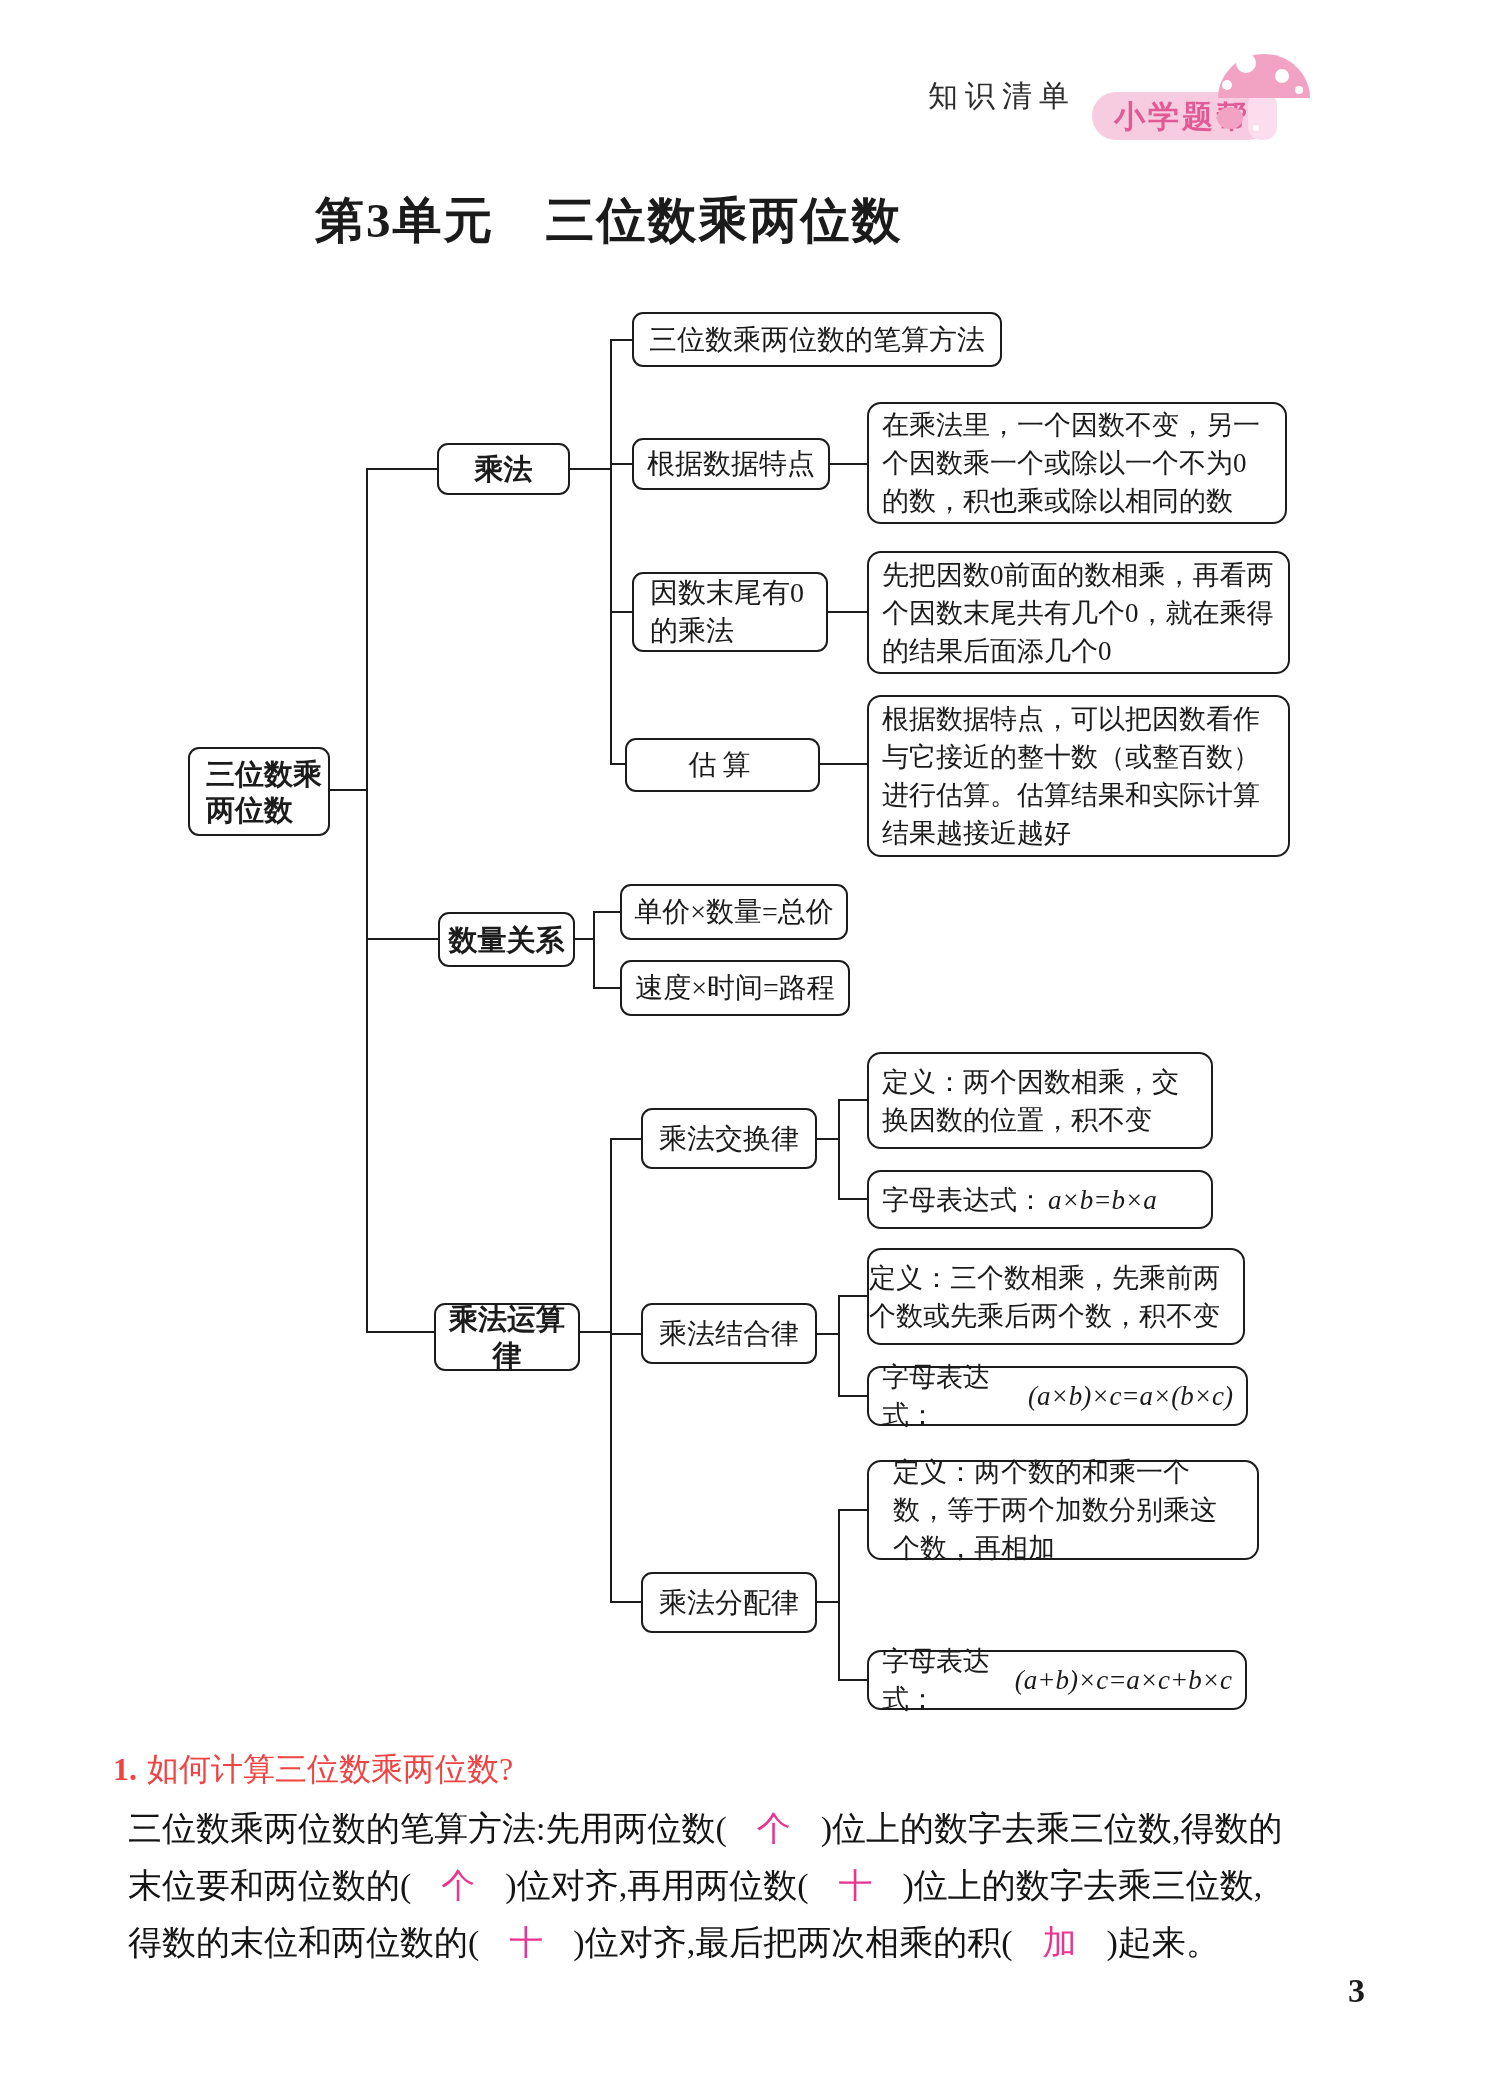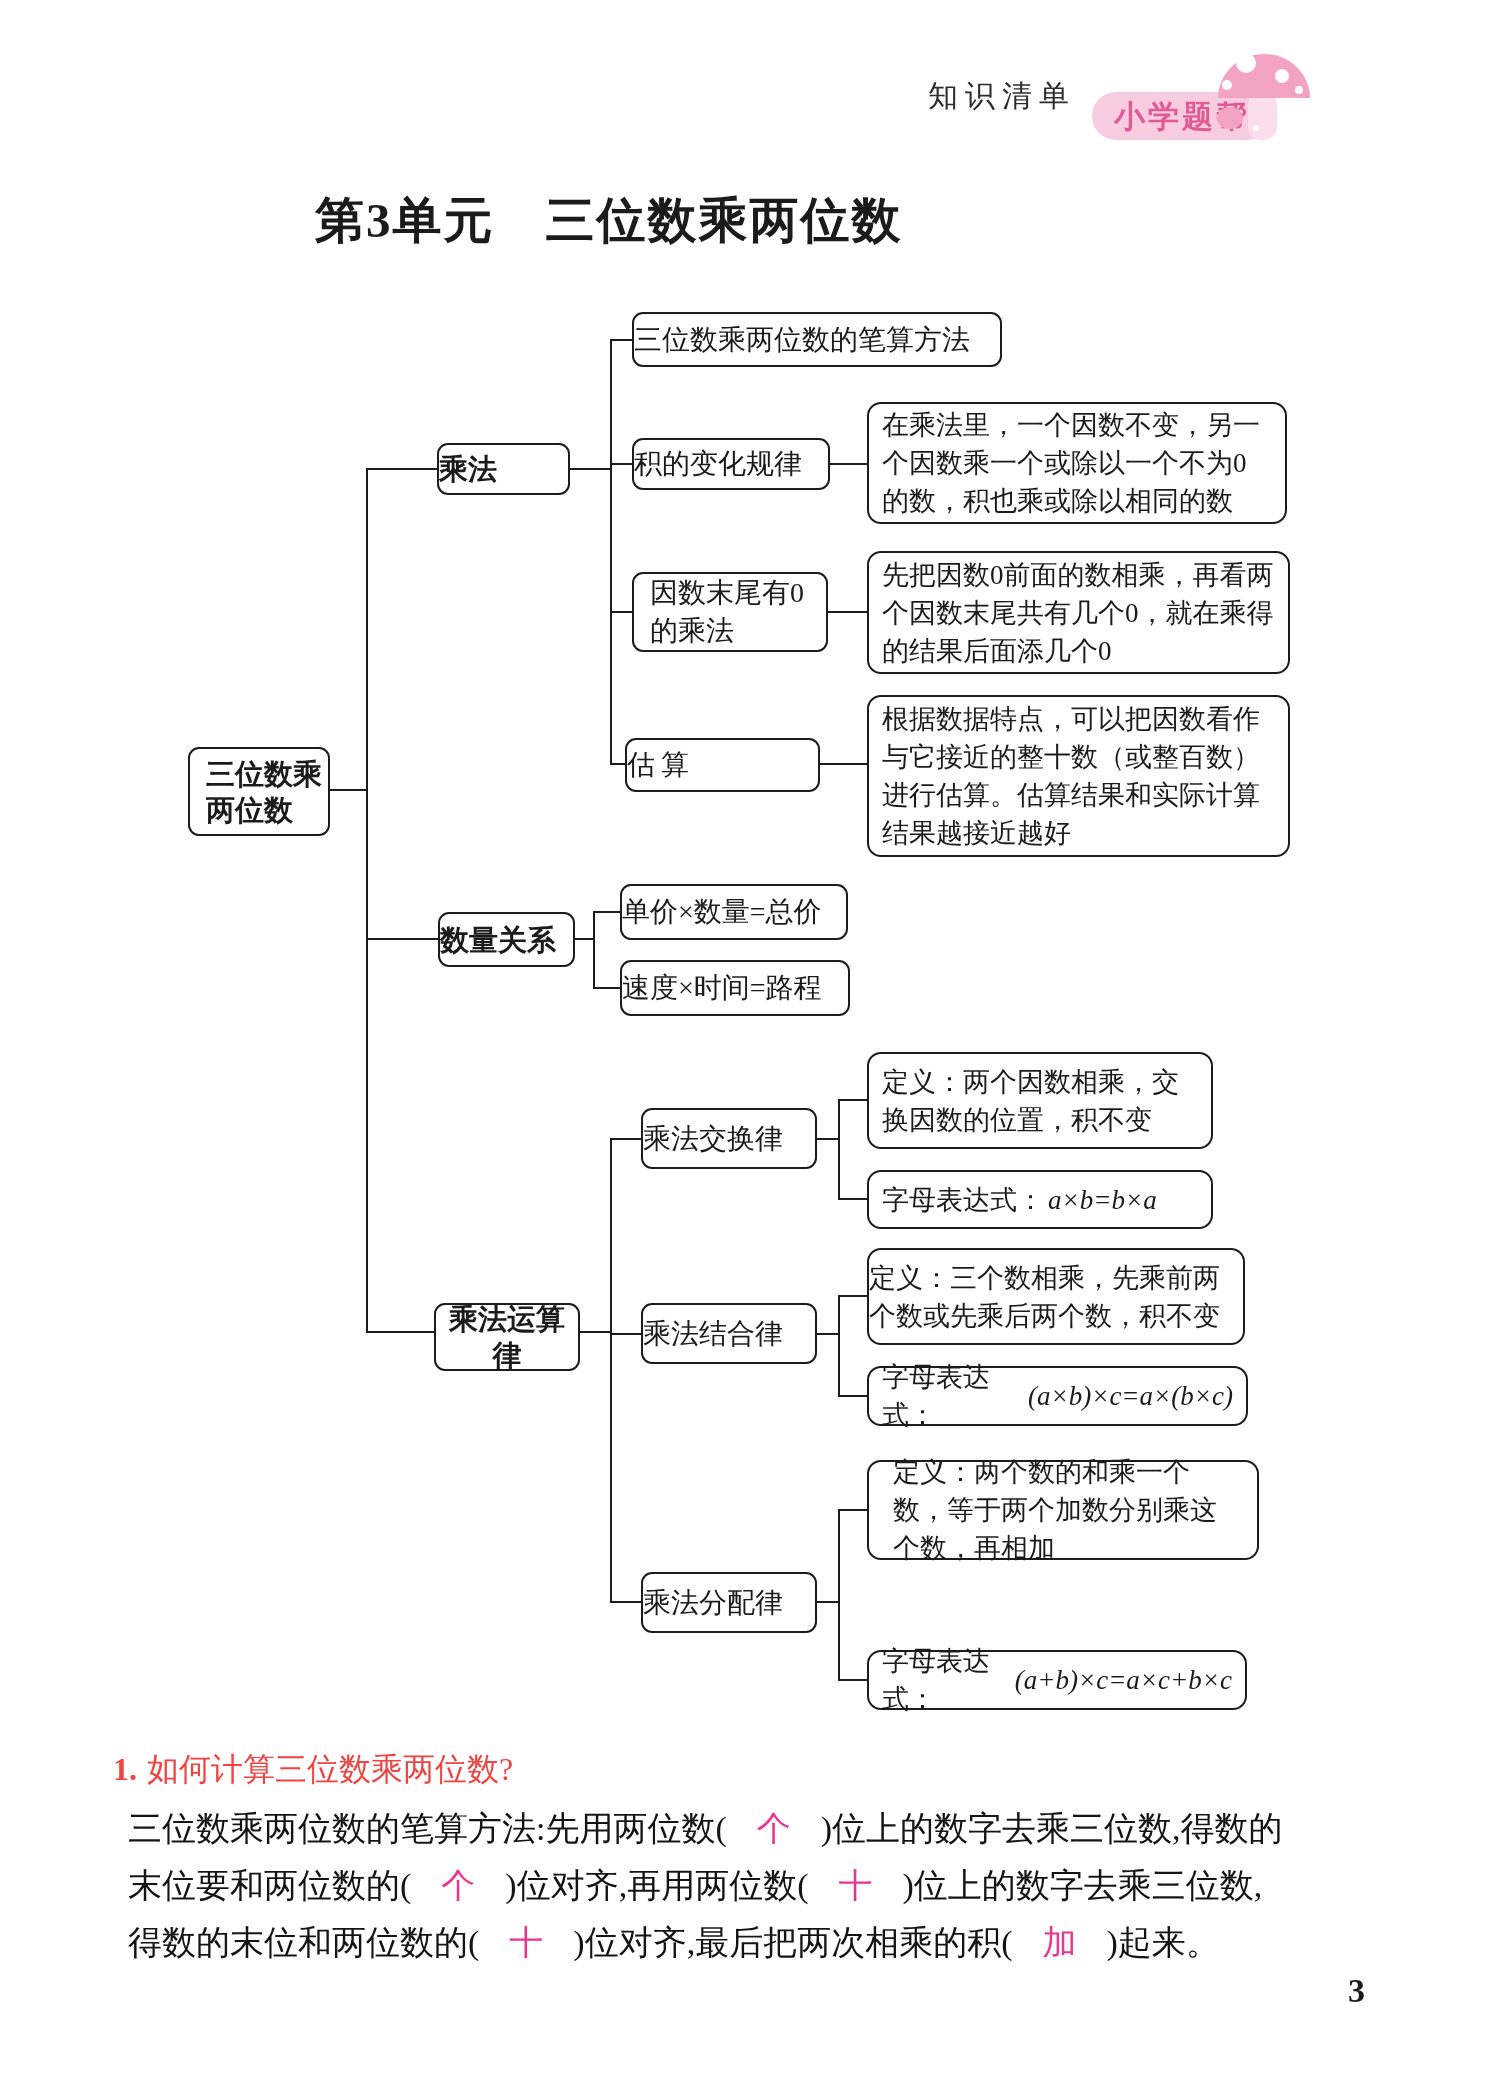--- a/index.html
+++ b/index.html
@@ -12,21 +12,21 @@
   .hdr-label{position:absolute;left:928px;top:76px;font-size:30px;letter-spacing:7px;color:#2d2d2d;}
   .badge{position:absolute;left:1092px;top:92px;width:180px;height:48px;border-radius:26px;
     background:#f8cce0;z-index:1;}
   .badge span{display:block;padding-left:22px;line-height:50px;font-size:31px;font-weight:bold;
     color:#e05a95;letter-spacing:3px;font-family:"Liberation Sans","DejaVu Sans",sans-serif;}
   .mushroom{position:absolute;left:1212px;top:36px;z-index:2;}
   
   .title{position:absolute;left:315px;top:188px;font-size:49px;font-weight:bold;letter-spacing:2px;}
   
   .node{position:absolute;border:2px solid #1c1c1c;border-radius:11px;background:#fff;
-    display:flex;align-items:center;justify-content:flex-start;font-size:28px;line-height:36px;
+    display:flex;align-items:center;justify-content:center;font-size:28px;line-height:36px;
     box-sizing:border-box;text-align:center;}
   .node.bold-node{font-weight:bold;font-family:"Liberation Sans","DejaVu Sans",sans-serif;font-size:29px;}
   .node.left-al{justify-content:flex-start;text-align:left;padding-left:16px;}
   .node.descbox{border-radius:14px;justify-content:flex-start;align-items:center;text-align:left;
     padding:6px 13px;font-size:27px;line-height:38px;}
   .node.formula .math{font-style:italic;padding-left:4px;}
   .hl{position:absolute;height:2px;background:#1c1c1c;}
   .vl{position:absolute;width:2px;background:#1c1c1c;}
   
   .qa-head{position:absolute;left:113px;top:1748px;font-size:32px;color:#ef4444;}
@@ -107,21 +107,21 @@
 
   <div class="node bold-node" style="left:437px;top:443px;width:133px;height:52px">
     <span>乘法</span>
   </div>
 
   <div class="node" style="left:632px;top:312px;width:370px;height:55px">
     <span>三位数乘两位数的笔算方法</span>
   </div>
 
   <div class="node" style="left:632px;top:438px;width:198px;height:52px">
-    <span>积的变化规律</span>
+    <span>根据数据特点</span>
   </div>
   <div class="node descbox" style="left:867px;top:402px;width:420px;height:122px">
     <span>在乘法里，一个因数不变，另一个因数乘一个或除以一个不为0的数，积也乘或除以相同的数</span>
   </div>
 
   <div class="node left-al" style="left:632px;top:572px;width:196px;height:80px;line-height:38px">
     <span style="width:172px">因数末尾有0的乘法</span>
   </div>
   <div class="node descbox" style="left:867px;top:551px;width:423px;height:123px">
     <span>先把因数0前面的数相乘，再看两个因数末尾共有几个0，就在乘得的结果后面添几个0</span>

